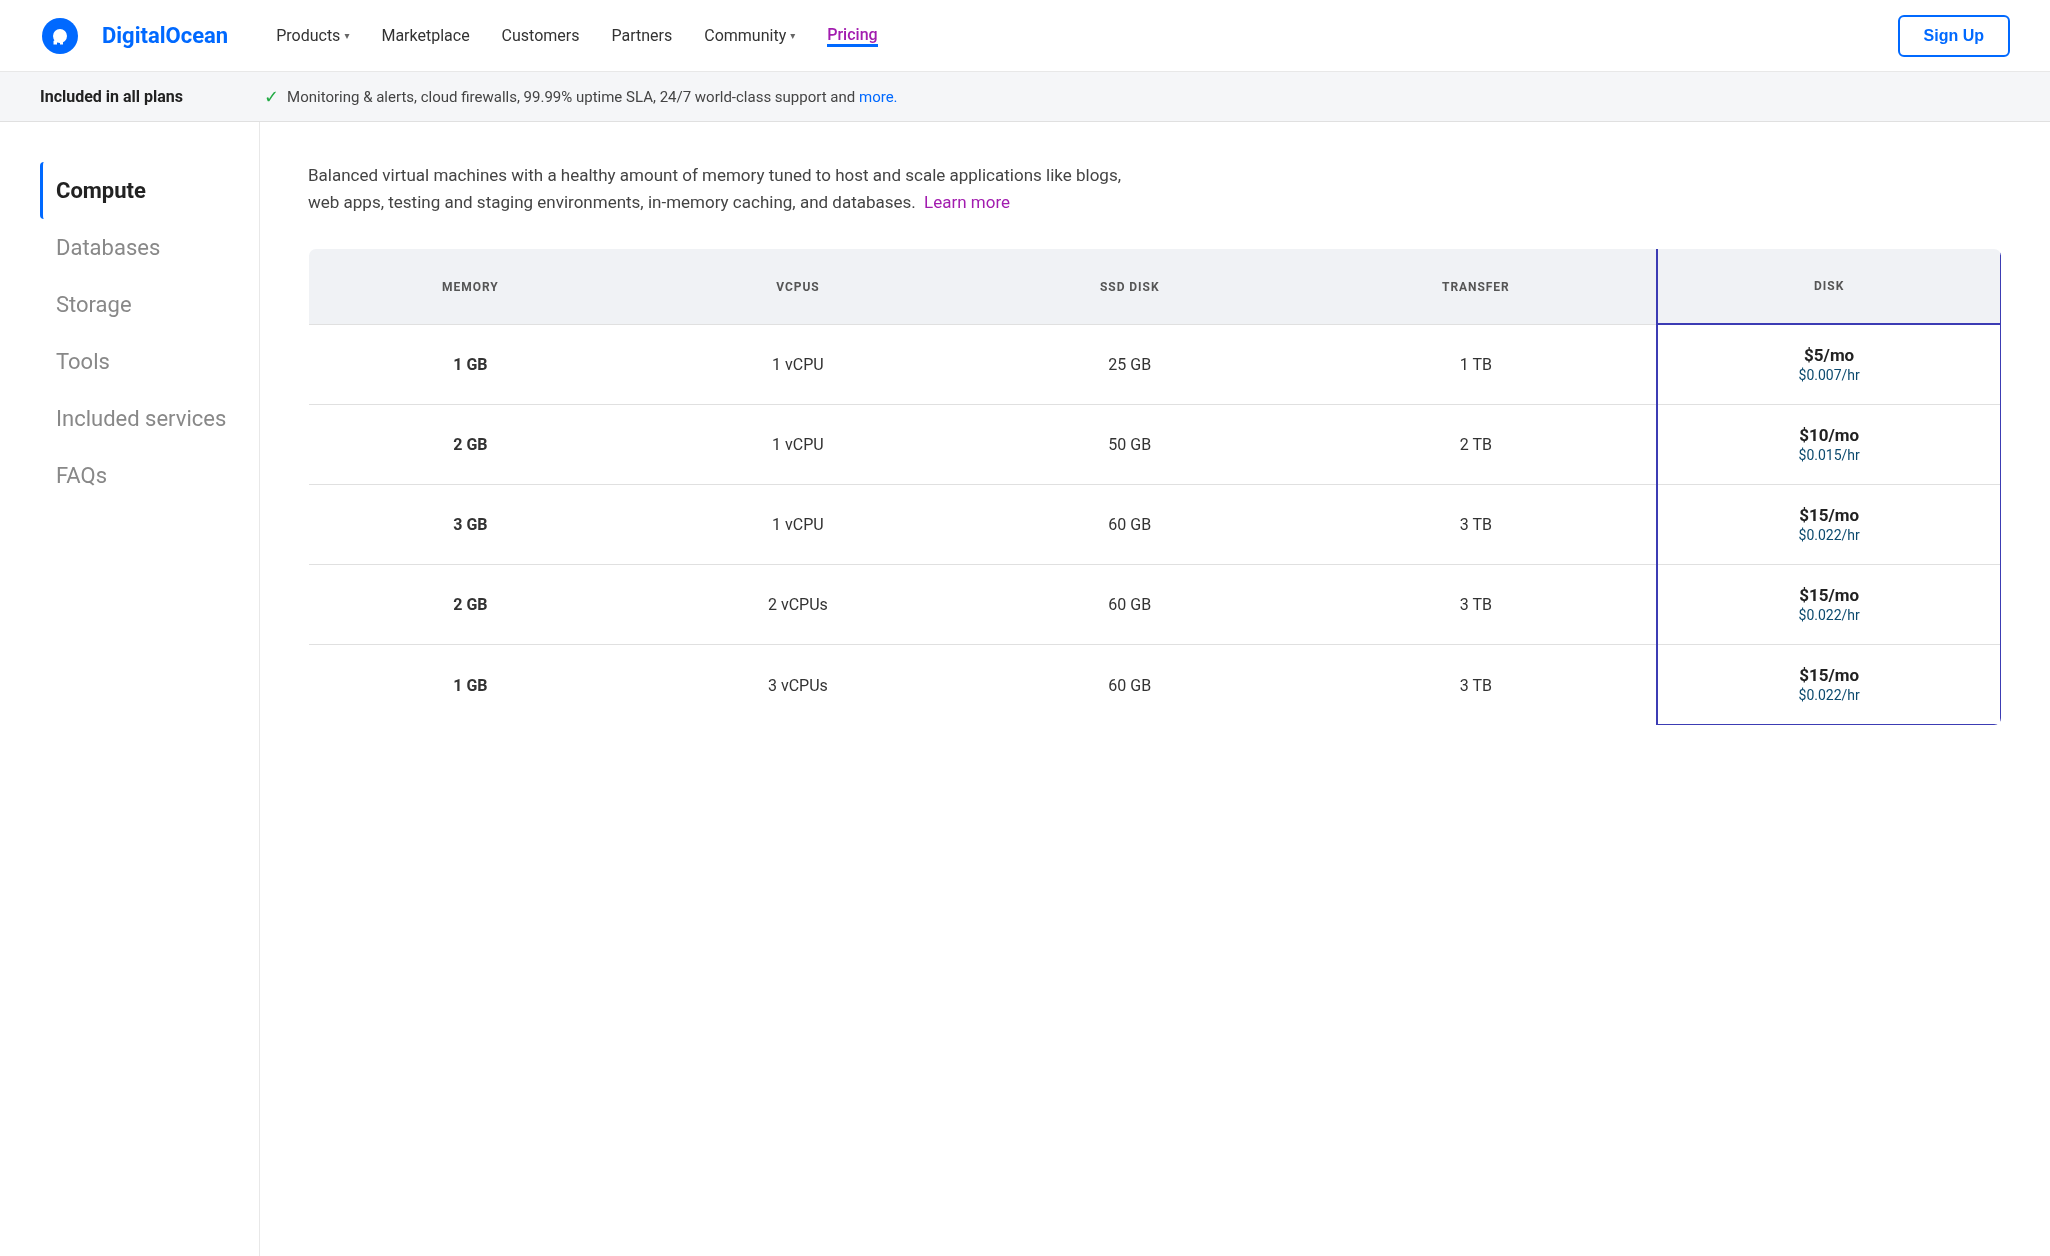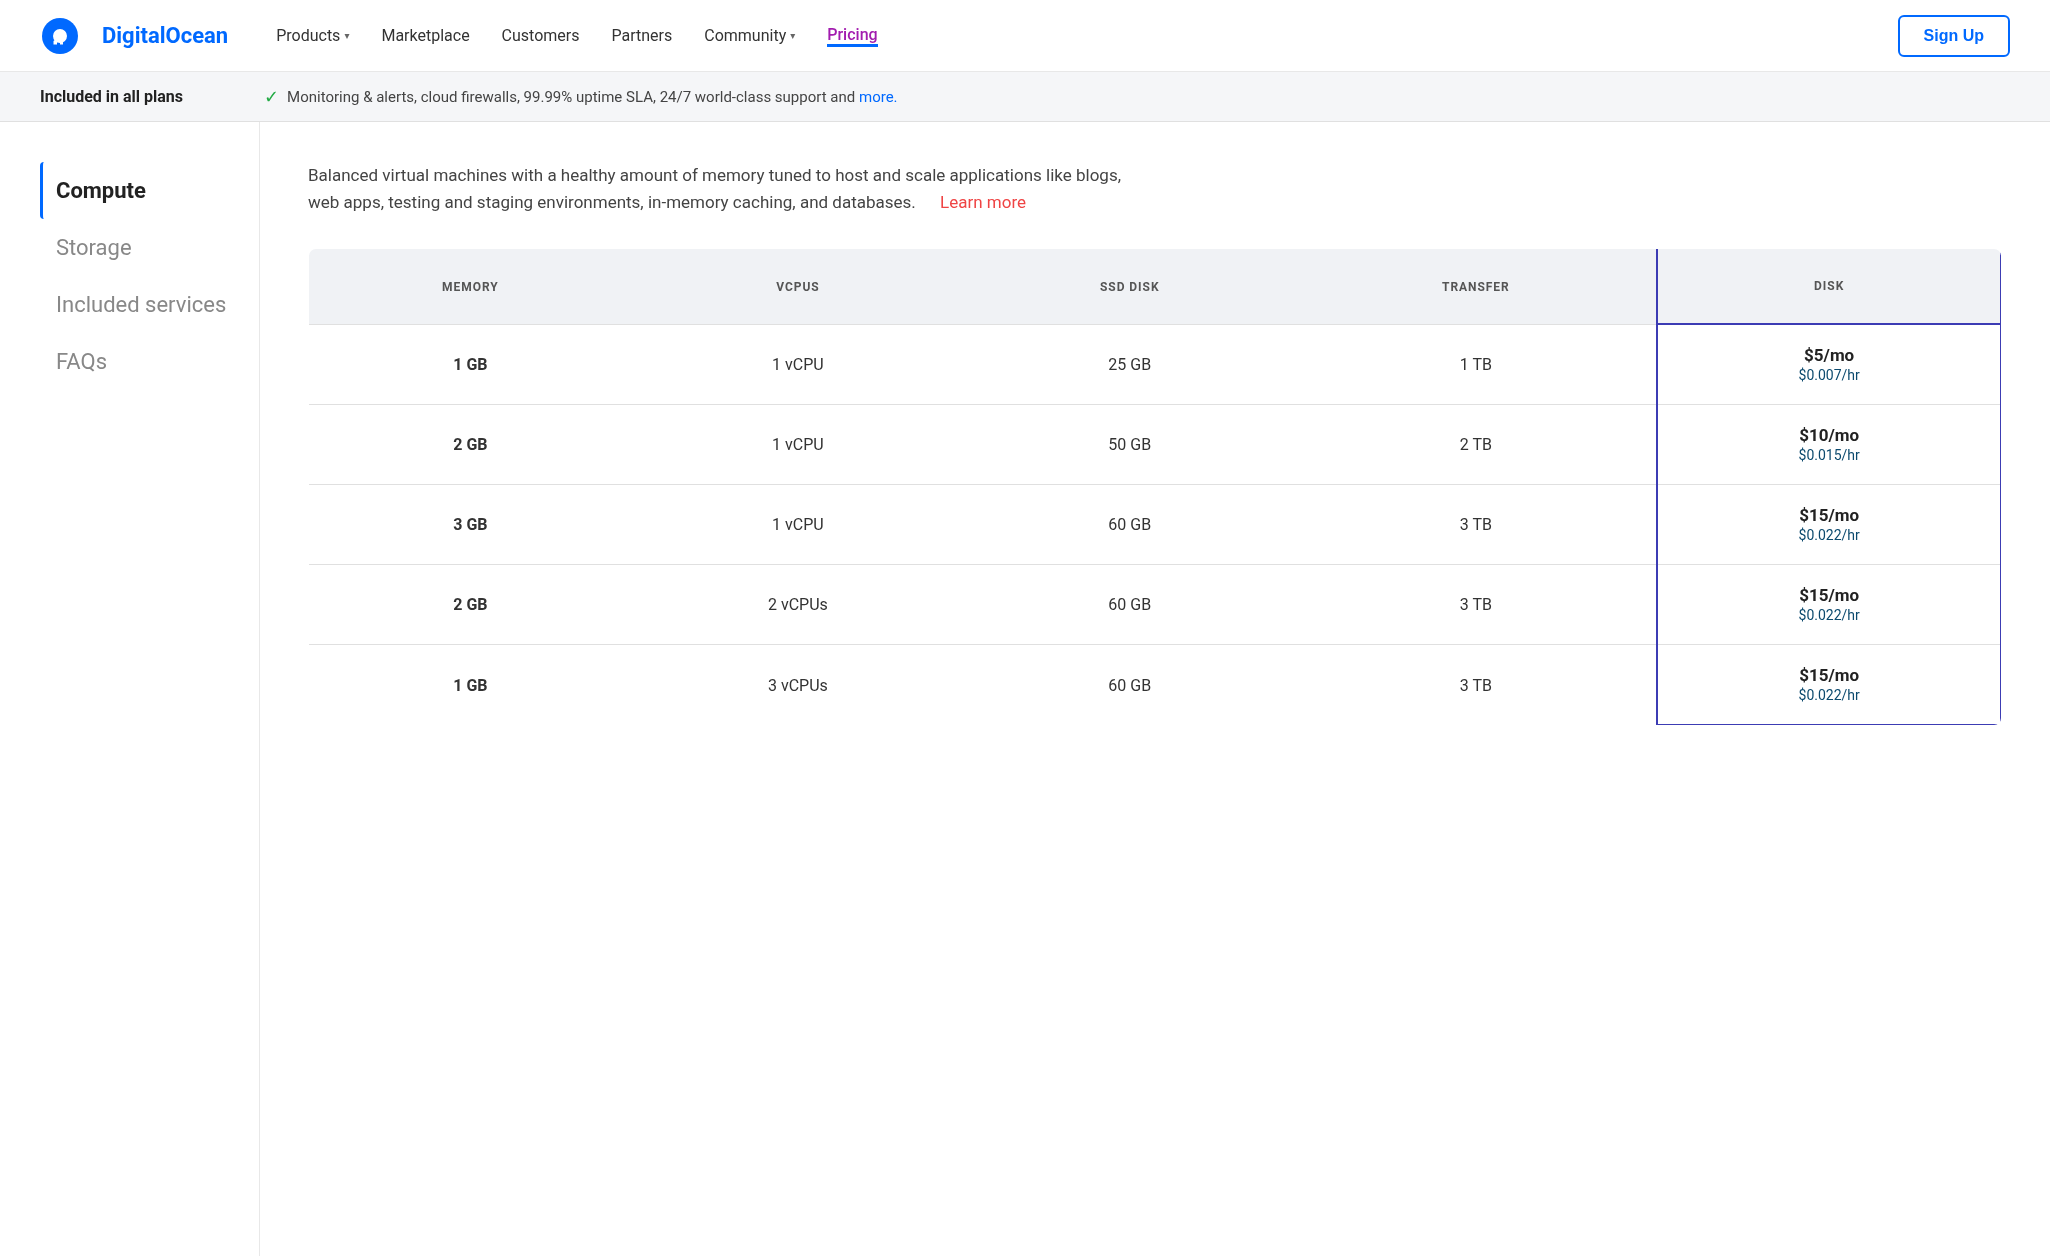--- a/index.html
+++ b/index.html
@@ -239,34 +239,40 @@
   </span>
 </div>
 
 <div class="page-layout">
 
   <aside class="sidebar">
     <div class="sidebar-item active">
       <span>Compute</span>
     </div>
     <div class="sidebar-item">
+      <span>Databases</span>
+    </div>
+    <div class="sidebar-item">
       <span>Storage</span>
+    </div>
+    <div class="sidebar-item">
+      <span>Tools</span>
     </div>
     <div class="sidebar-item">
       <span>Included services</span>
     </div>
     <div class="sidebar-item">
       <span>FAQs</span>
     </div>
   </aside>
 
   <main class="main-content">
     <p class="section-description">
       <span>Balanced virtual machines with a healthy amount of memory tuned to host and scale applications like blogs, web apps, testing and staging environments, in-memory caching, and databases.</span>
-      <a href="#" style="color:#ef4444; margin-left:20px;">Learn more</a>
+      <a href="#" style="color:#a21caf; margin-left:4px;">Learn more</a>
     </p>
 
     <table class="pricing-table">
       <thead>
         <tr>
           <th>MEMORY</th>
           <th>VCPUS</th>
           <th>SSD DISK</th>
           <th>TRANSFER</th>
           <th class="price-col">DISK</th>

